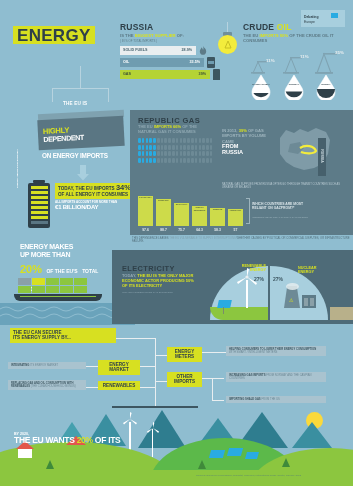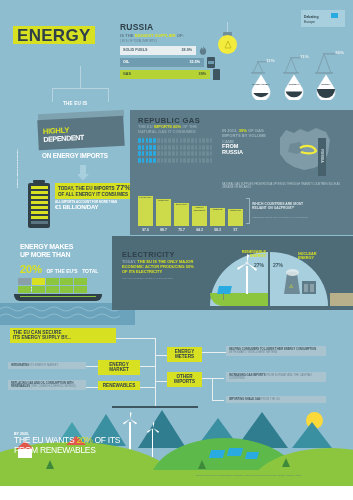--- a/index.html
+++ b/index.html
@@ -111,21 +111,21 @@
   
   .e20 { position:absolute; left:20px; top:243px; width:100px; }
   .e20 .l1 { font-size:7px; font-weight:bold; color:#ffffff; line-height:8px; letter-spacing:-0.3px;}
   .e20 .num { font-size:11px; font-weight:bold; color:#d7e021; }
   .e20 .l2 { font-size:5px; font-weight:bold; color:#ffffff;}
   .ship { position:absolute; left:18px; top:278px; width:92px; height:28px; }
   .cont { position:absolute; width:13px; height:7px; }
   .sea { position:absolute; left:0px; top:303px; width:135px; height:22px; background:#6aa3bb;}
 
   
-  .elec { position:absolute; left:112px; top:236px; width:241px; height:74px; background:#4e6b78; }
+  .elec { position:absolute; left:112px; top:250px; width:241px; height:74px; background:#4e6b78; }
   .el-h { position:absolute; left:10px; top:14px; font-size:7.4px; font-weight:bold; color:#2f4049; letter-spacing:0.4px;}
   .el-sub { position:absolute; left:10px; top:24px; width:72px; font-size:4px; font-weight:bold;
             color:#93aab4; line-height:4.8px;}
   .el-sub .hl { color:#d7e021; }
   .el-note { position:absolute; left:10px; top:41px; width:72px; font-size:2.5px; color:#8aa3ae; line-height:3px;}
 
   .halfpie { position:absolute; left:98px; top:16px; width:118px; height:54px; }
   .pie-l { position:absolute; left:0; top:0; width:58px; height:54px; background:#a8cfde;
            border-radius:58px 0 0 0 / 54px 0 0 0; }
   .pie-r { position:absolute; left:60px; top:0; width:58px; height:54px; background:#a8cfde;
@@ -154,21 +154,21 @@
 
   
   .scene { position:absolute; left:0; top:408px; width:353px; height:78px; overflow:hidden; }
   .sky { position:absolute; left:0; top:0; width:353px; height:78px; background:#8fbdd0; }
   .hill { position:absolute; border-radius:50%; }
   .mtn { position:absolute; width:0; height:0; border-style:solid; }
   .sun { position:absolute; right:30px; top:4px; width:17px; height:17px; border-radius:50%; background:#fbd93b;}
   .wturb { position:absolute; }
   .bottom-txt { position:absolute; left:14px; top:432px; width:150px; }
   .bt0 { font-size:3.6px; font-weight:bold; color:#ffffff; }
-  .bt1 { font-size:8.5px; font-weight:normal; color:#ffffff; line-height:9.6px; letter-spacing:-0.3px;}
+  .bt1 { font-size:8.5px; font-weight:bold; color:#ffffff; line-height:9.6px; letter-spacing:-0.3px;}
   .bt1 .hl { color:#d7e021; }
   .src { position:absolute; left:196px; top:474px; font-size:2.5px; color:#5f8a6e;}
   .footer { position:absolute; left:0; top:486px; width:353px; height:14px; background:#ffffff;}
 </style>
 </head>
 <body>
 
 <div class="poster">
 
   <div class="hdr"></div>
@@ -226,20 +226,28 @@
 
   <div class="bulb">
     <div style="position:absolute;left:11px;top:0;width:1px;height:10px;background:#b7d3df;"></div>
     <div style="position:absolute;left:7px;top:10px;width:9px;height:4px;background:#6f8f9c;border-radius:1px;"></div>
     <div style="position:absolute;left:2px;top:13px;width:19px;height:19px;border-radius:50%;background:#f3ec3c;"></div>
     <svg style="position:absolute;left:7px;top:18px;" width="10" height="10" viewBox="0 0 10 10">
       <path d="M5 1 L8 8 L2 8 Z" fill="none" stroke="#c8bf23" stroke-width="1"></path>
     </svg>
   </div>
 
+  <div class="crude">
+    <div class="sec-h">
+      <span>CRUDE </span><span class="yellow">OIL</span>
+    </div>
+    <div class="sec-sub" style="width:96px;">
+      <span>THE EU </span><span class="hl">IMPORTS 90%</span><span> OF THE CRUDE OIL IT CONSUMES</span>
+    </div>
+  </div>
 
   <div class="rigs">
 
     <div class="rig" style="left:6px;top:6px;width:26px;">
       <svg width="26" height="16" viewBox="0 0 26 16">
         <path d="M4 15 L9 4 L14 15 Z" fill="none" stroke="#7fa3b2" stroke-width="1"></path>
         <rect x="2" y="14" width="14" height="1.6" fill="#7fa3b2"></rect>
         <rect x="8" y="3" width="10" height="1.4" fill="#7fa3b2"></rect>
       </svg>
       <div class="pct" style="position:absolute;left:17px;top:0;">11%</div>
@@ -305,21 +313,21 @@
       <div class="cell" style="top:18px;"></div>
     <div class="cell" style="top:23px;"></div>
       <div class="cell" style="top:28px;"></div>
     <div class="cell" style="top:33px;"></div>
       <div class="cell" style="top:38px;background:#5a7683;"></div>
   </div>
   <div class="vtxt">ENERGY IMPORT DEPENDENCY</div>
 
   <div class="bubble">
     <div class="bub1">
-      <span>TODAY, THE EU IMPORTS </span><span class="big">77%</span><br>
+      <span>TODAY, THE EU IMPORTS </span><span class="big">34%</span><br>
       <span>OF ALL ENERGY IT CONSUMES</span>
     </div>
     <div class="bub2">ALL IMPORTS ACCOUNT FOR MORE THAN</div>
     <div class="bub3">€1 BILLION/DAY</div>
   </div>
 
   <div class="ngpanel">
     <div class="ng-h">REPUBLIC GAS</div>
     <div class="ng-sub">
       <span>THE EU </span><span class="hl">IMPORTS 66%</span><span> OF THE NATURAL GAS IT CONSUMES</span>
@@ -646,18 +654,17 @@
     <div class="mtn" style="left:198px;top:52px;border-width:0 4px 9px 4px;border-color:transparent transparent #3f8a3a transparent;"></div>
     <div class="mtn" style="left:282px;top:50px;border-width:0 4px 9px 4px;border-color:transparent transparent #3f8a3a transparent;"></div>
     <div class="mtn" style="left:46px;top:52px;border-width:0 4px 9px 4px;border-color:transparent transparent #3f8a3a transparent;"></div>
   </div>
 
   <div class="bottom-txt">
     <div class="bt0">BY 2020,</div>
     <div class="bt1">
       <span>THE EU WANTS </span><span class="hl">20%</span><span> OF ITS</span>
     </div>
-    <div class="bt1">FROM RENEWABLES</div>
   </div>
 
   <div class="src">Sources: European Commission, Eurostat, Gazprom, International Trade Center, January 2015</div>
   <div class="footer"></div>
 </div>
 
 </body></html>

